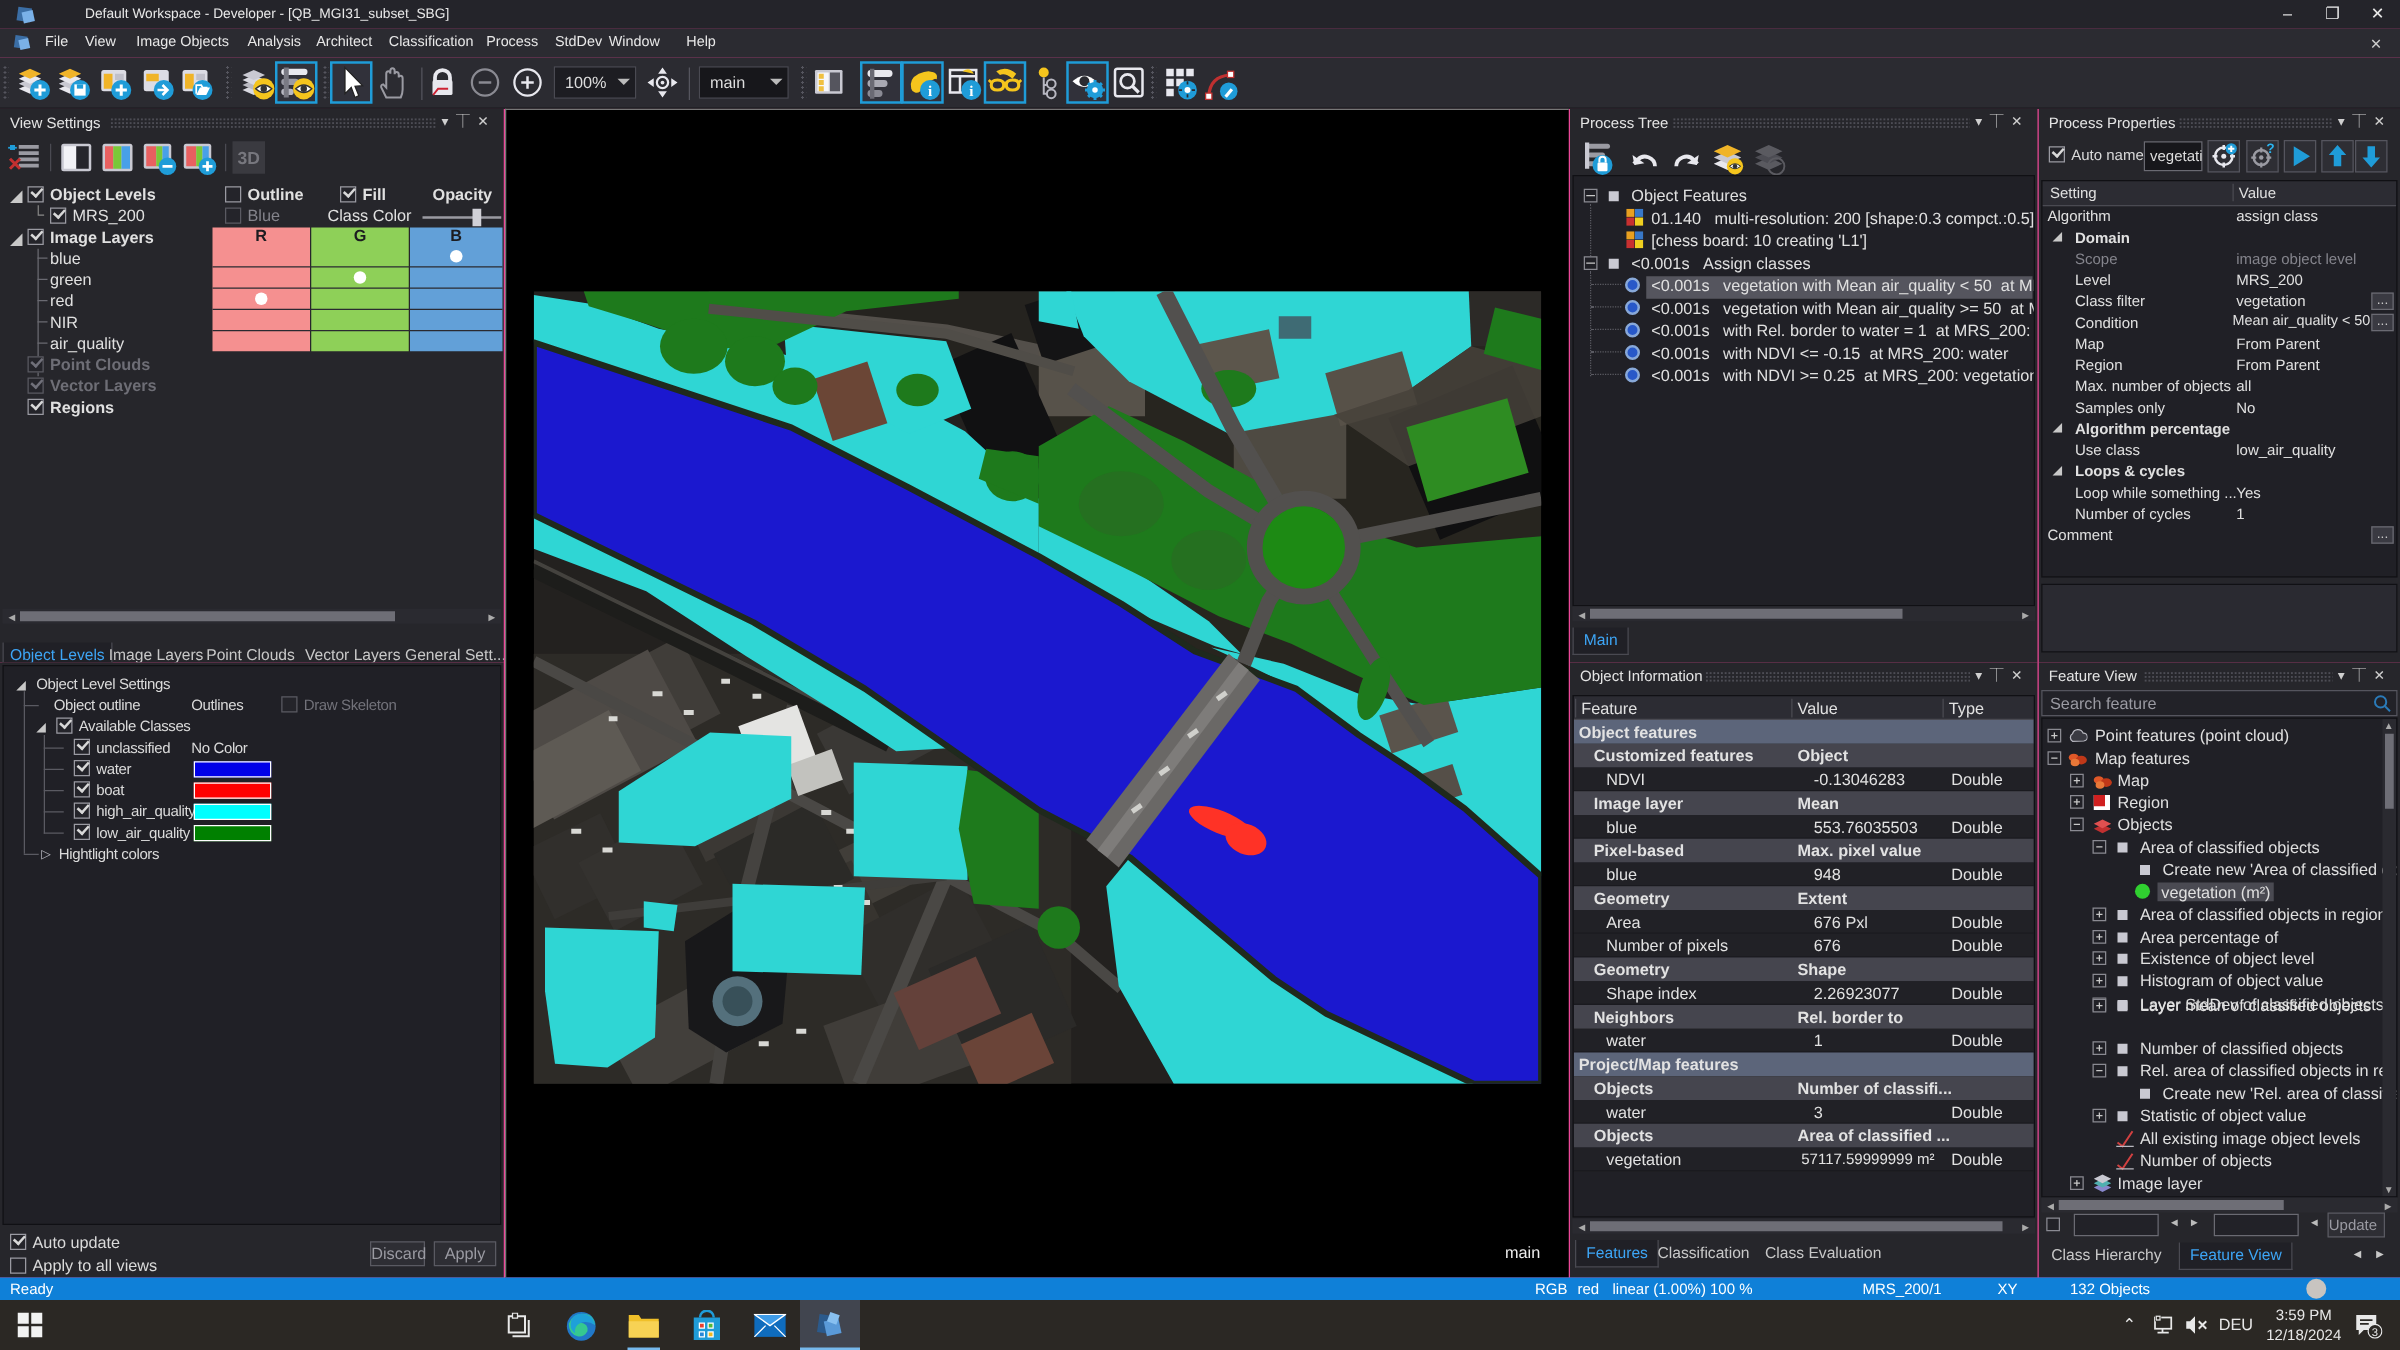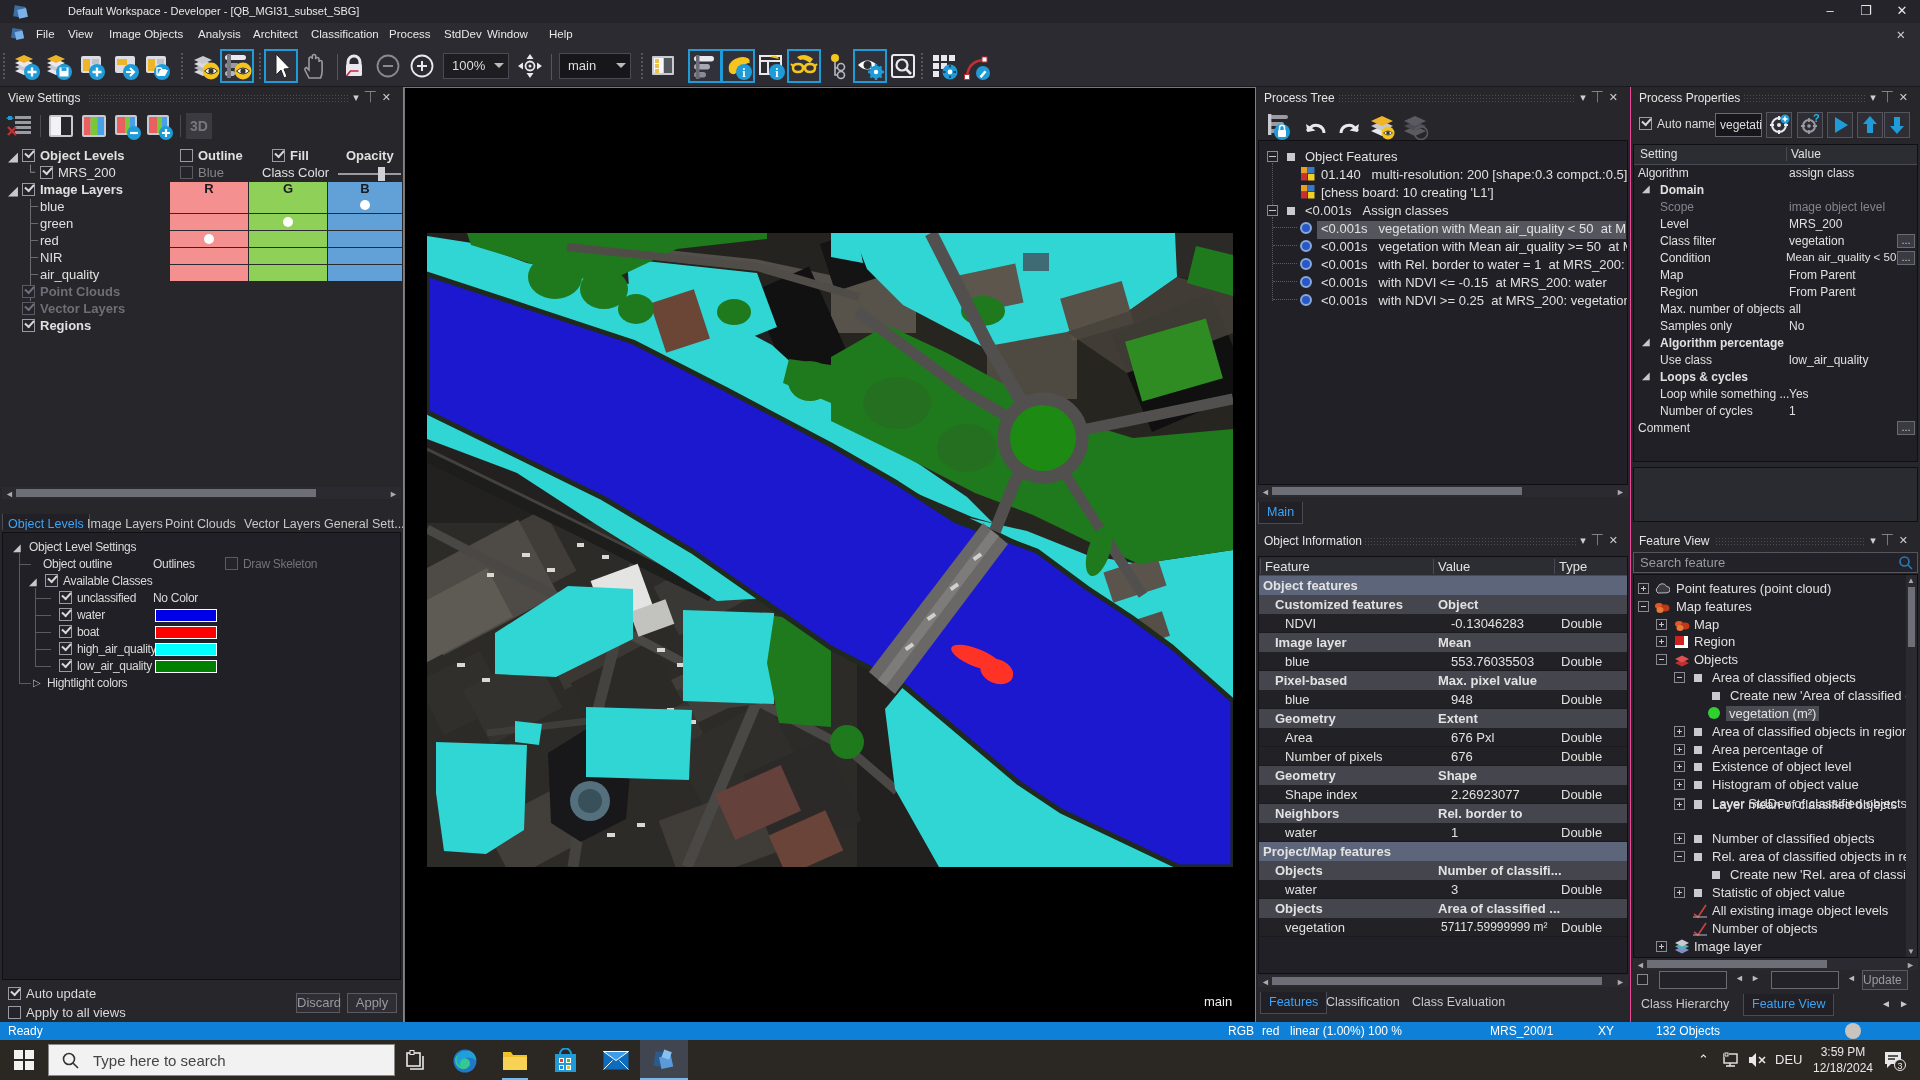--- a/index.html
+++ b/index.html
@@ -1204,21 +1204,14 @@
       </svg>
   <span class="abs" style="left:1775px;top:12px;color:#e8e8e8;font-size:13px">DEU</span>
   <div class="abs" style="left:1812px;top:4px;width:62px;color:#e8e8e8;font-size:12px;text-align:center;line-height:16px">3:59 PM<br>12/18/2024</div>
   <svg class="abs" style="left:1884px;top:11px" width="22" height="20" viewBox="0 0 22 20">
         <path d="M1 1 h16 v12 h-10 l-4 4 v-4 h-2z" fill="#e8e8e8"></path>
         <path d="M4 5h10M4 8h7" stroke="#2b2824" stroke-width="1.4"></path>
         <circle cx="16" cy="14" r="5.5" fill="#2b2824" stroke="#e8e8e8"></circle>
         <text x="16" y="18" font-size="9" fill="#e8e8e8" text-anchor="middle">3</text>
       </svg>
 </div>
-<div id="search" class="abs">
-  <svg class="abs" style="left:12px;top:6px" width="20" height="20" viewBox="0 0 20 20">
-        <circle cx="8" cy="8" r="5.5" fill="none" stroke="#333" stroke-width="1.6"></circle>
-        <line x1="12.2" y1="12.2" x2="17" y2="17" stroke="#333" stroke-width="1.6"></line>
-      </svg>
-  <span class="abs" style="left:44px;top:7px">Type here to search</span>
+
 </div>
 
-</div>
-
 </body></html>

